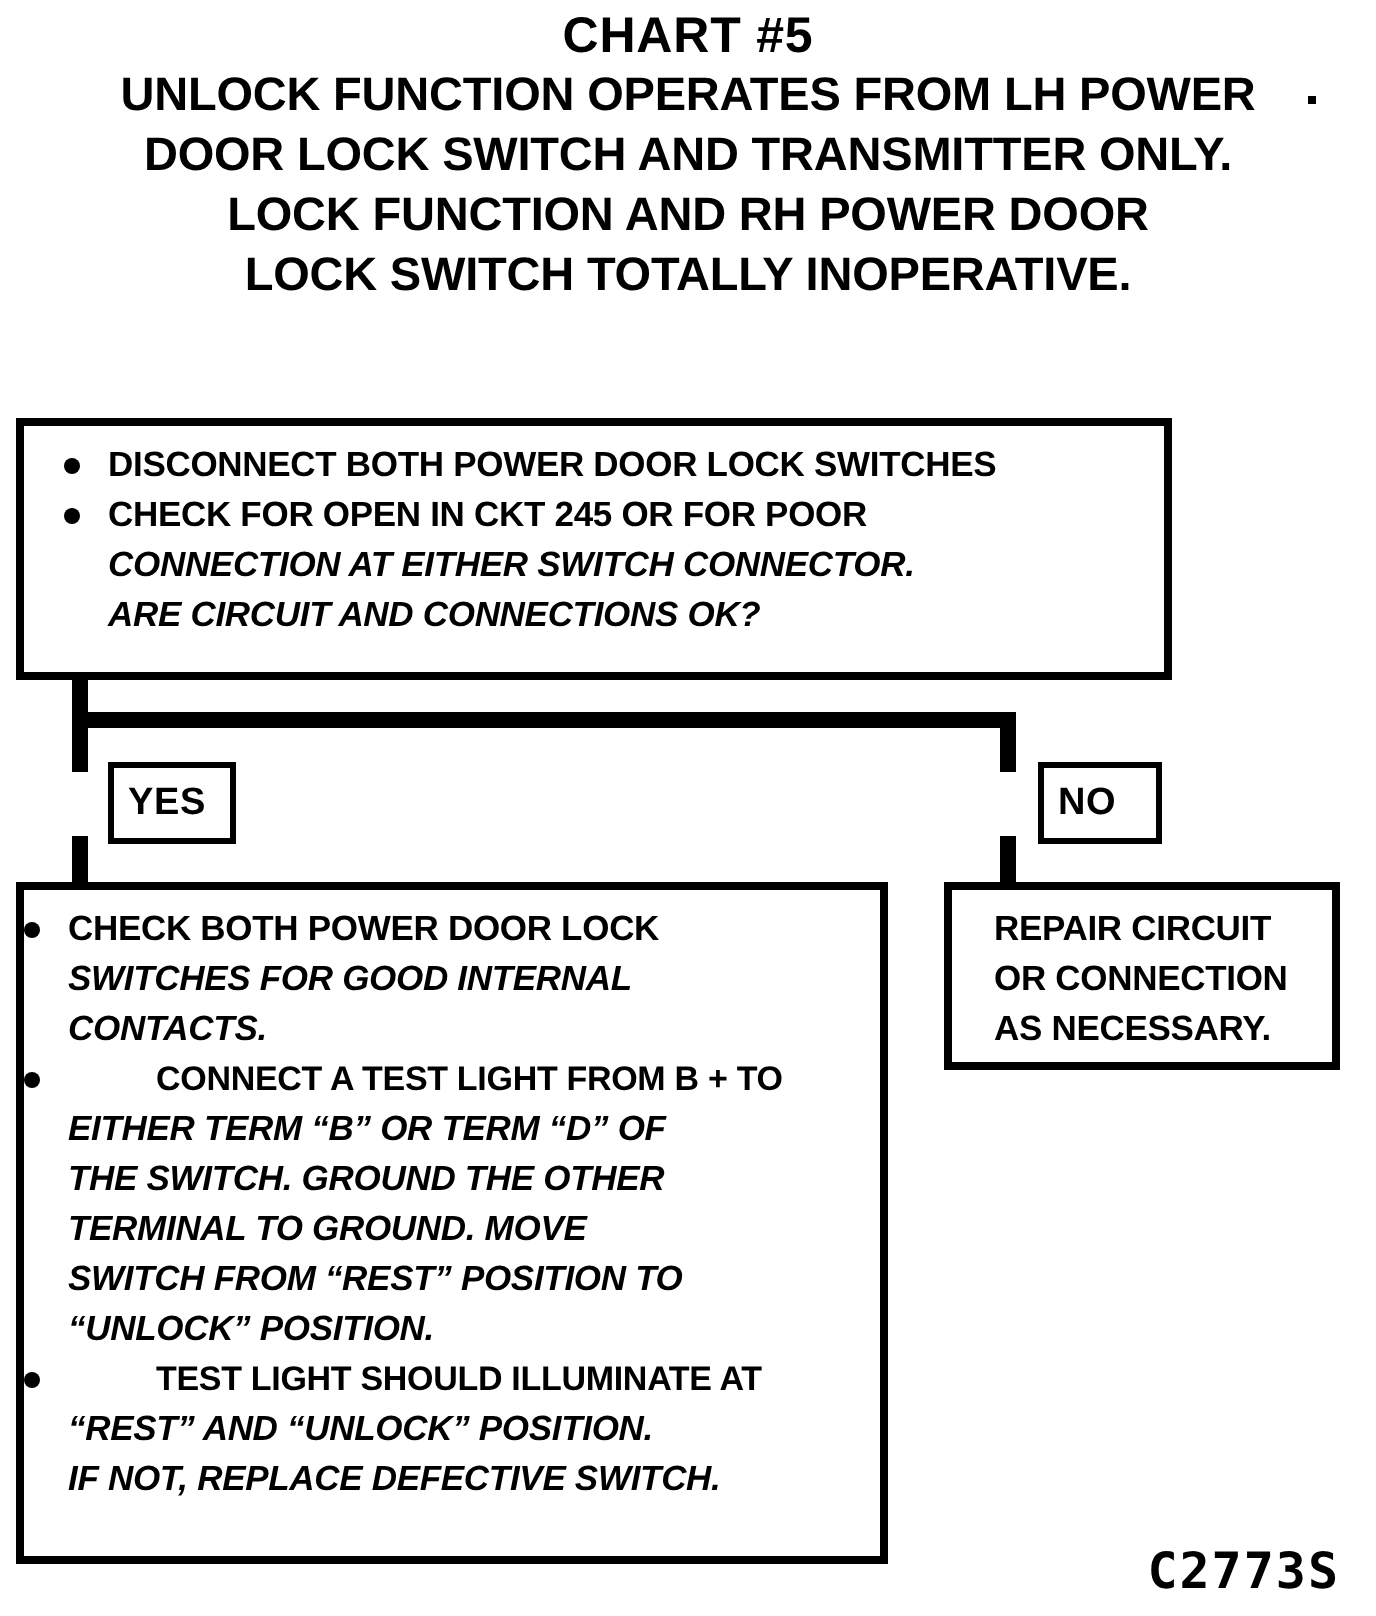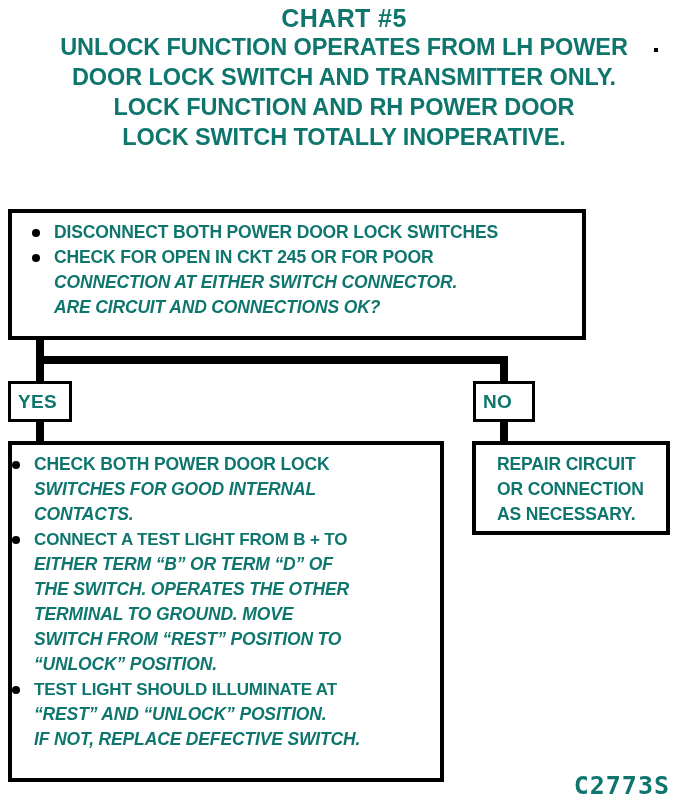--- a/index.html
+++ b/index.html
@@ -7,21 +7,21 @@
     padding: 0;
     background: #ffffff;
   }
   #page {
     position: relative;
     width: 688px;
     height: 808px;
     background: #ffffff;
     overflow: hidden;
     font-family: "Liberation Sans", sans-serif;
-    color: #0f766e;
+    color: #000000;
     -webkit-font-smoothing: none;
   }
 
   
   .title-block {
     position: absolute;
     left: 0;
     top: 4px;
     width: 688px;
     text-align: center;
@@ -58,20 +58,21 @@
     box-sizing: border-box;
   }
   .tag-box {
     position: absolute;
     border: 3px solid #000;
     background: #fff;
     box-sizing: border-box;
     z-index: 3;
     display: flex;
     align-items: center;
+    margin-left: 46px;
   }
   .tag-label {
     font-size: 19px;
     font-weight: bold;
     letter-spacing: 0.3px;
     padding-left: 7px;
   }
 
   
   .line {
@@ -105,21 +106,21 @@
     border-radius: 50%;
     background: #000;
   }
   .ln {
     font-size: 17.5px;
     font-weight: bold;
     line-height: 25px;
     letter-spacing: -0.15px;
     white-space: nowrap;
   }
-  .ln.wide { font-size: 17px; }
+  .ln.wide { font-size: 17px; margin-left: 44px; }
 
   
   .plain-line {
     padding-left: 30px;
     font-style: italic;
   }
 
   
   .code-stamp {
     position: absolute;
@@ -191,21 +192,21 @@
     </ul>
     <div class="ln plain-line">SWITCHES FOR GOOD INTERNAL</div>
     <div class="ln plain-line">CONTACTS.</div>
 
     <ul class="bullets">
       <li>
         <div class="ln wide">CONNECT A TEST LIGHT FROM B +  TO</div>
       </li>
     </ul>
     <div class="ln plain-line">EITHER TERM “B” OR TERM “D” OF</div>
-    <div class="ln plain-line">THE SWITCH.  OPERATES THE OTHER</div>
+    <div class="ln plain-line">THE SWITCH.  GROUND THE OTHER</div>
     <div class="ln plain-line">TERMINAL TO GROUND.  MOVE</div>
     <div class="ln plain-line">SWITCH FROM “REST” POSITION TO</div>
     <div class="ln plain-line">“UNLOCK” POSITION.</div>
 
     <ul class="bullets">
       <li>
         <div class="ln wide">TEST LIGHT SHOULD ILLUMINATE AT</div>
       </li>
     </ul>
     <div class="ln plain-line">“REST” AND “UNLOCK” POSITION.</div>

